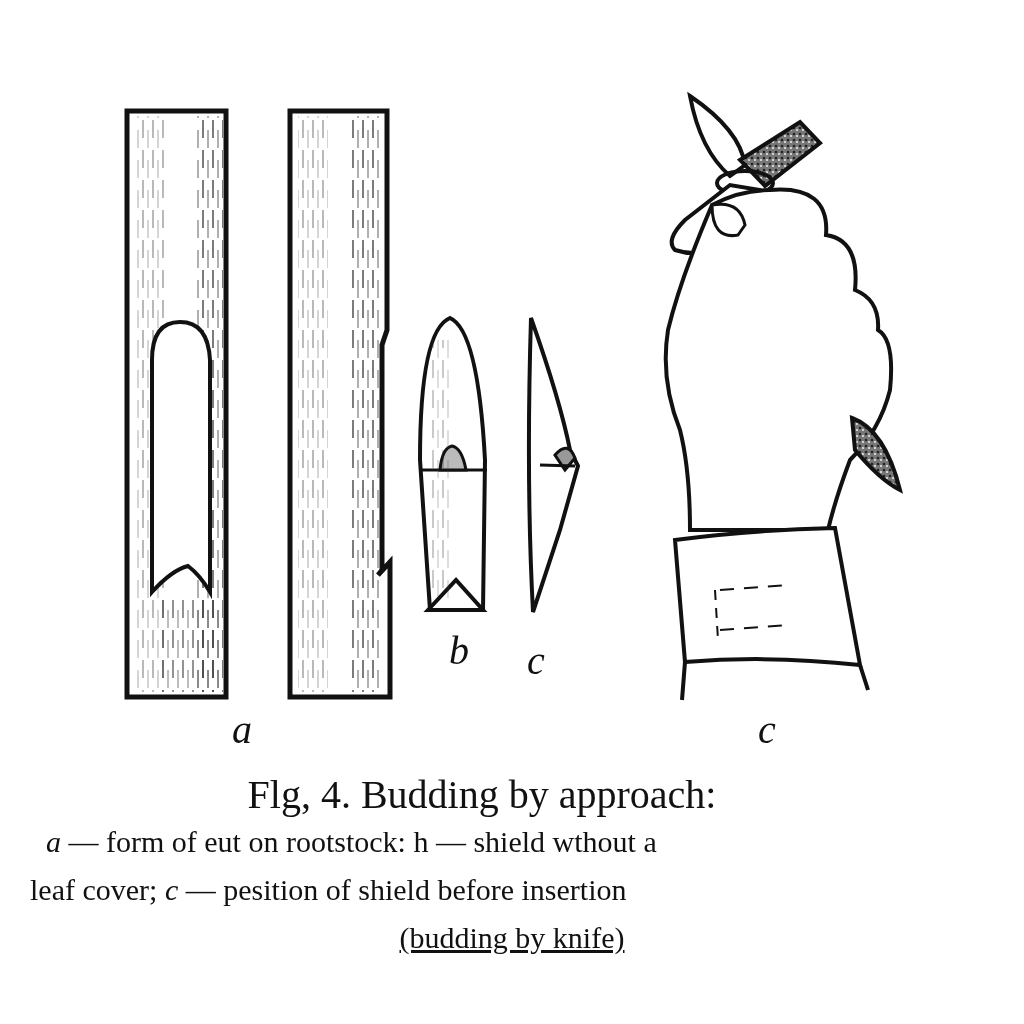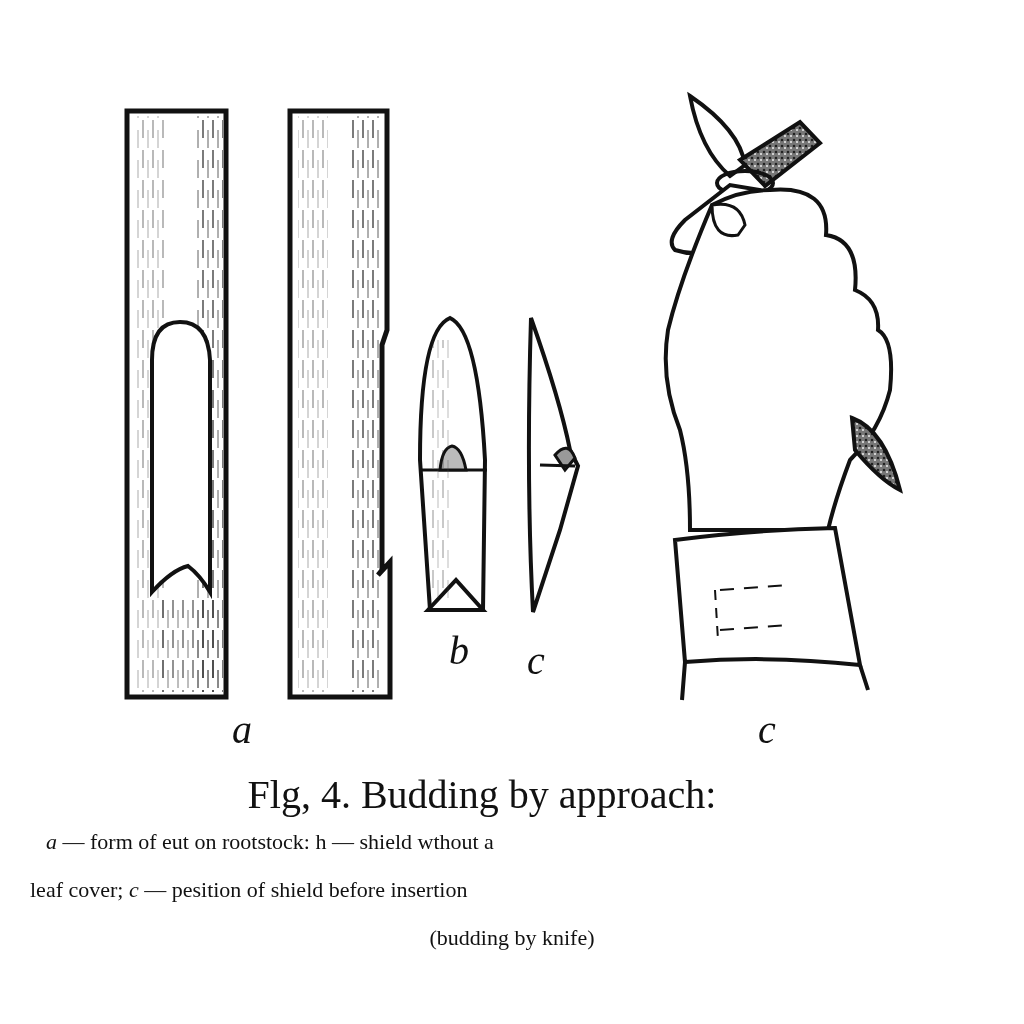--- a/index.html
+++ b/index.html
@@ -1,24 +1,24 @@
 <!DOCTYPE html>
 <html><head>
 <meta charset="utf-8">
 <style>
   html, body { margin: 0; padding: 0; background: #ffffff; }
   body { width: 1024px; height: 1024px; position: relative; overflow: hidden; font-family: "Liberation Serif", "DejaVu Serif", serif; color: #111; }
   .figure { position: absolute; left: 0; top: 0; width: 1024px; height: 760px; }
   .label { position: absolute; font-family: "Liberation Serif", "DejaVu Serif", serif; font-style: italic; font-size: 40px; color: #111; }
   .caption { position: absolute; left: 0; width: 1024px; top: 772px; }
   .cap-title { text-align: center; font-size: 40px; line-height: 46px; padding-left: 0; margin-left: -60px; }
-  .cap-line { font-size: 22px; line-height: 48px; white-space: nowrap; }
+  .cap-line { font-size: 30px; line-height: 48px; white-space: nowrap; }
   .cap-line.l1 { padding-left: 46px; }
   .cap-line.l2 { padding-left: 30px; }
-  .cap-line.l3 { text-align: center; margin-left: 0; }
+  .cap-line.l3 { text-align: center; margin-left: 0; text-decoration: underline; }
   .it { font-style: italic; }
 </style>
 </head>
 <body>
 
 <div class="figure">
   <svg width="1024" height="760" viewBox="0 0 1024 760" xmlns="http://www.w3.org/2000/svg">
     <defs>
       <pattern id="grain" width="10" height="30" patternUnits="userSpaceOnUse">
         <line x1="3" y1="0" x2="3" y2="18" stroke="#222" stroke-width="1.4"></line>

